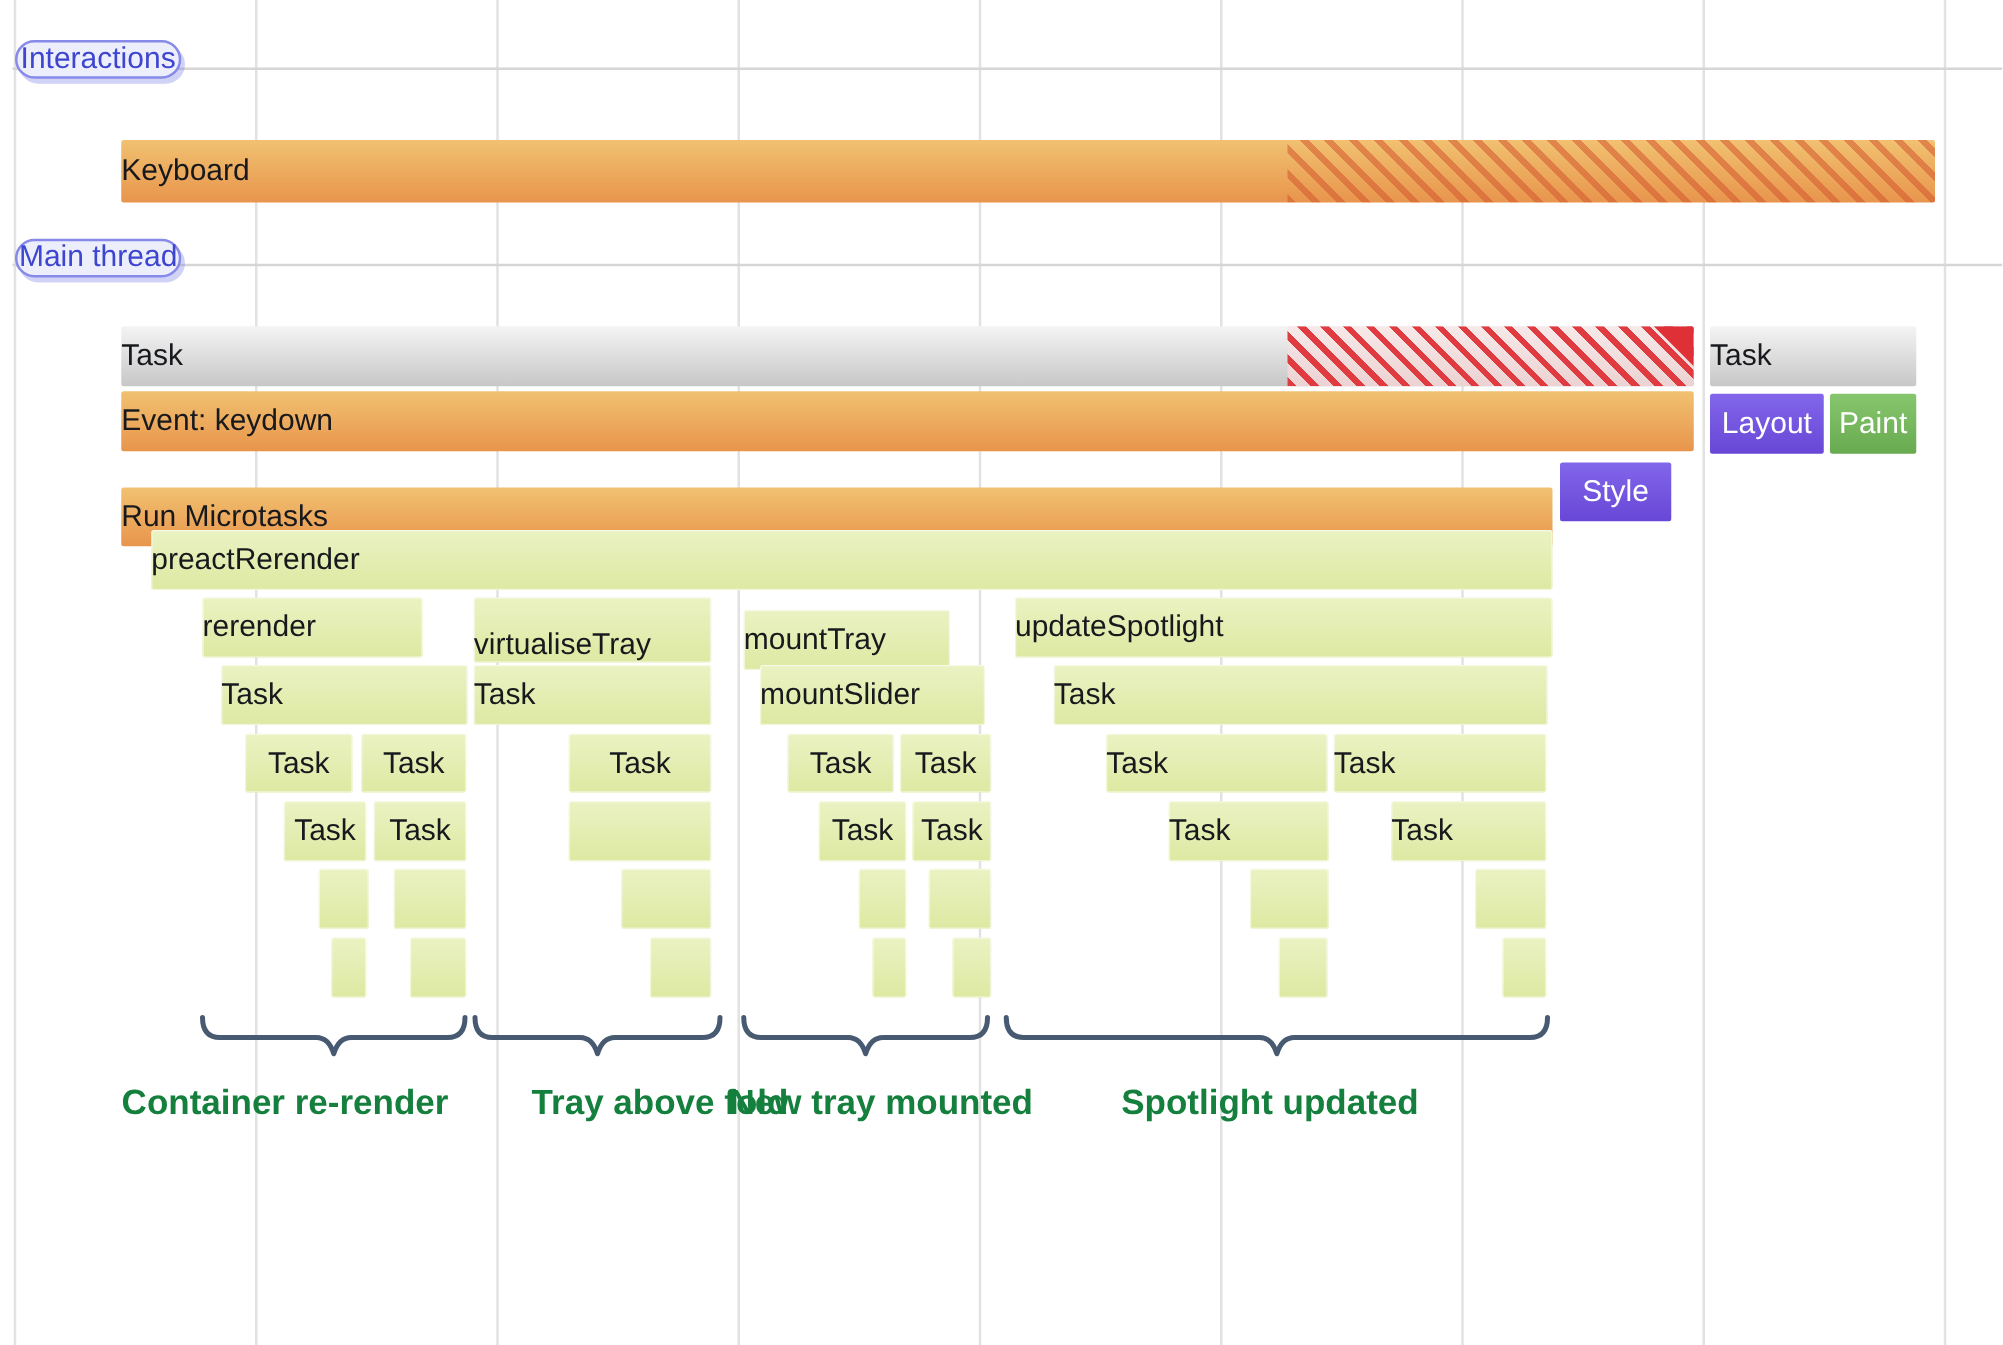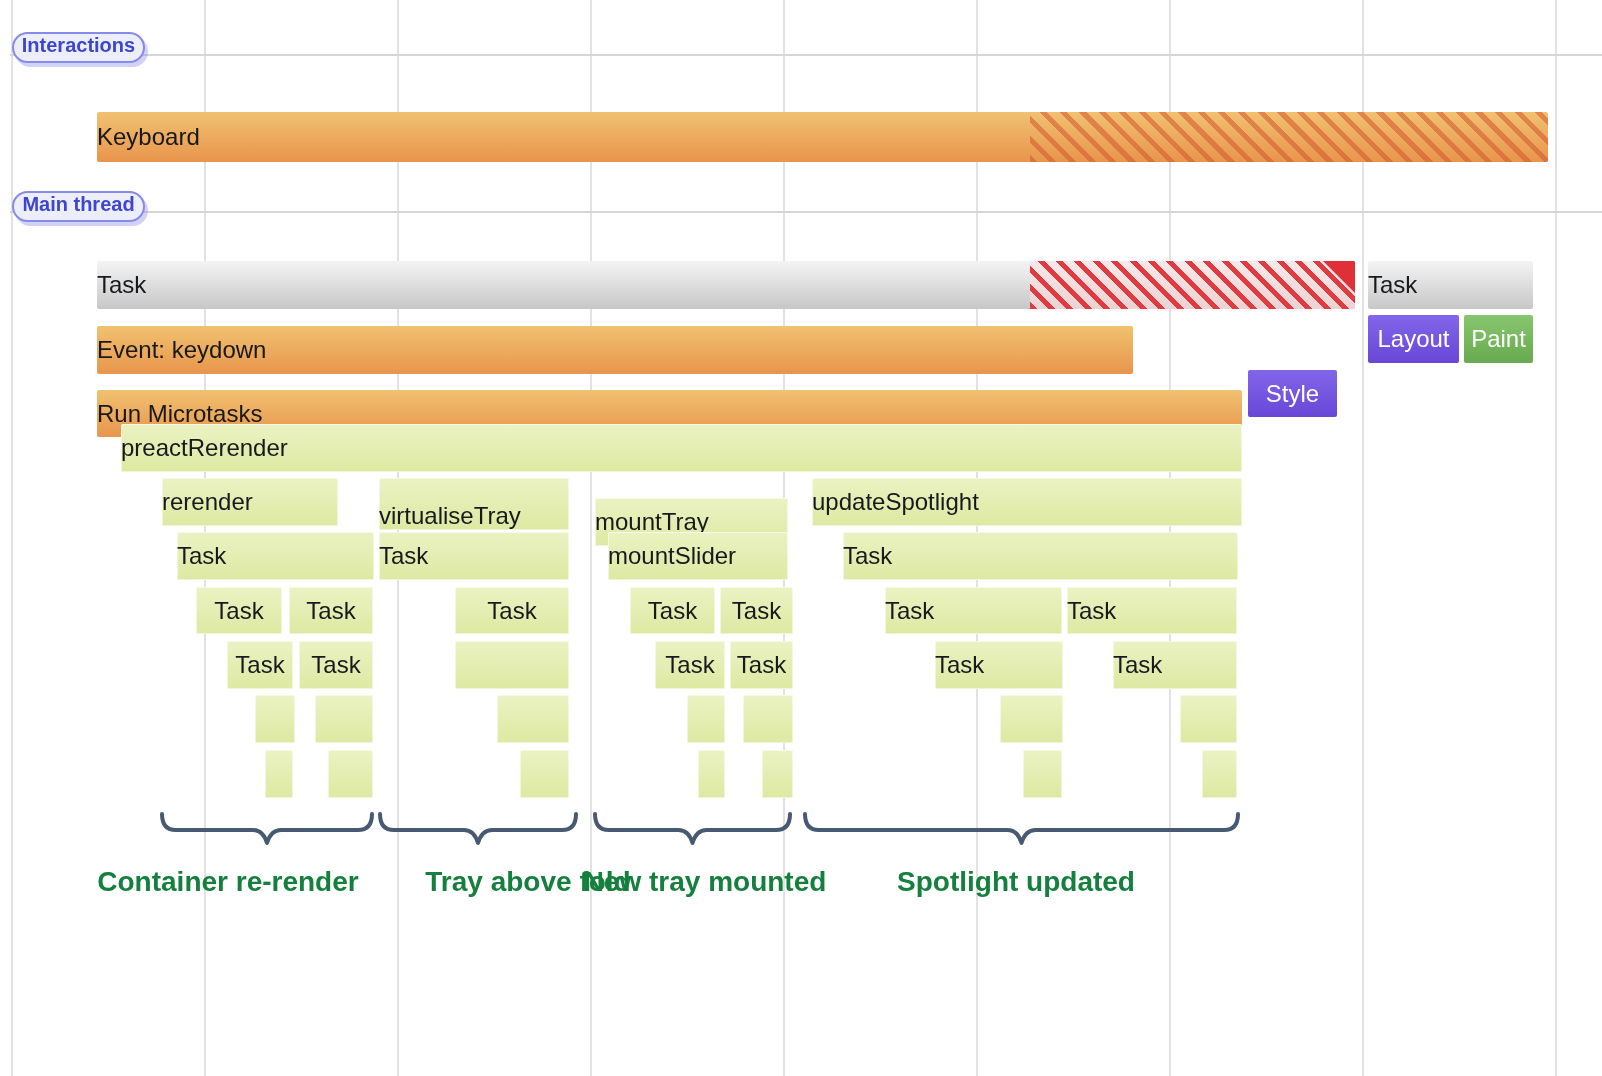--- a/index.html
+++ b/index.html
@@ -4,22 +4,22 @@
 <style>
   html,body { margin:0; padding:0; background:#ffffff; }
   #stage {
     position:relative; width:1602px; height:1076px; background:#ffffff;
     overflow:hidden; font-family:"Liberation Sans", sans-serif;
   }
   .gridline { position:absolute; top:0; width:2px; height:1076px; background:#e2e2e2; }
   .trackline { position:absolute; height:2px; background:#d6d6d6; left:10px; right:0; }
   .pill {
     position:absolute; box-sizing:border-box; background:#edeefc; border:2px solid #878ae9;
-    border-radius:16px; color:#3e45cf; font-size:20px; font-weight:700;
-    display:flex; align-items:flex-start; justify-content:center; z-index:5;
+    border-radius:16px; color:#3e45cf; font-size:24px; font-weight:400;
+    display:flex; align-items:flex-end; justify-content:center; z-index:5;
     box-shadow:3px 4px 0 rgba(132,136,232,.38);
   }
   .block {
     position:absolute; box-sizing:border-box; display:flex; align-items:center;
     font-size:24px; color:#17191d; border-radius:2px; overflow:hidden; z-index:2;
     white-space:nowrap;
   }
   .block.left   { justify-content:flex-start; }
   .block.center { justify-content:center; }
   .orange      { background:linear-gradient(#f1c171,#e8954c); }
@@ -77,21 +77,21 @@
         <span class="lbl">Keyboard</span>
       </div>
       <div class="block gray left" style="left: 97px; top: 261px; width: 1258px; height: 48px;">
         <div class="hatch hatch-red" style="left: 933px; width: 325px;"></div>
         <div class="corner-fold"></div>
         <span class="lbl">Task</span>
       </div>
       <div class="block gray left" style="left: 1368px; top: 261px; width: 165px; height: 48px;">
         <span class="lbl">Task</span>
       </div>
-      <div class="block orange left" style="left: 97px; top: 326px; width: 1036px; height: 48px;">
+      <div class="block orange left" style="left: 97px; top: 313px; width: 1258px; height: 48px;">
         <span class="lbl">Event: keydown</span>
       </div>
       <div class="block purple center" style="left: 1368px; top: 315px; width: 91px; height: 48px;">
         <span class="lbl">Layout</span>
       </div>
       <div class="block green-solid center" style="left: 1464px; top: 315px; width: 69px; height: 48px;">
         <span class="lbl">Paint</span>
       </div>
       <div class="block orange left" style="left: 97px; top: 390px; width: 1145px; height: 47px;">
         <span class="lbl">Run Microtasks</span>
@@ -129,21 +129,21 @@
       </div>
       <div class="block script left" style="left: 379px; top: 532px; width: 190px; height: 48px;">
         <span class="lbl">Task</span>
       </div>
       <div class="block script center" style="left: 455px; top: 587px; width: 114px; height: 47px;">
         <span class="lbl">Task</span>
       </div>
       <div class="block script left" style="left: 455px; top: 641px; width: 114px; height: 48px;"></div>
       <div class="block script left" style="left: 497px; top: 695px; width: 72px; height: 48px;"></div>
       <div class="block script left" style="left: 520px; top: 750px; width: 49px; height: 48px;"></div>
-      <div class="block script left" style="left: 595px; top: 498px; width: 193px; height: 48px;">
+      <div class="block script left" style="left: 595px; top: 488px; width: 165px; height: 48px;">
         <span class="lbl">mountTray</span>
       </div>
       <div class="block script left" style="left: 608px; top: 532px; width: 180px; height: 48px;">
         <span class="lbl">mountSlider</span>
       </div>
       <div class="block script center" style="left: 630px; top: 587px; width: 85px; height: 47px;">
         <span class="lbl">Task</span>
       </div>
       <div class="block script center" style="left: 720px; top: 587px; width: 73px; height: 47px;">
         <span class="lbl">Task</span>

